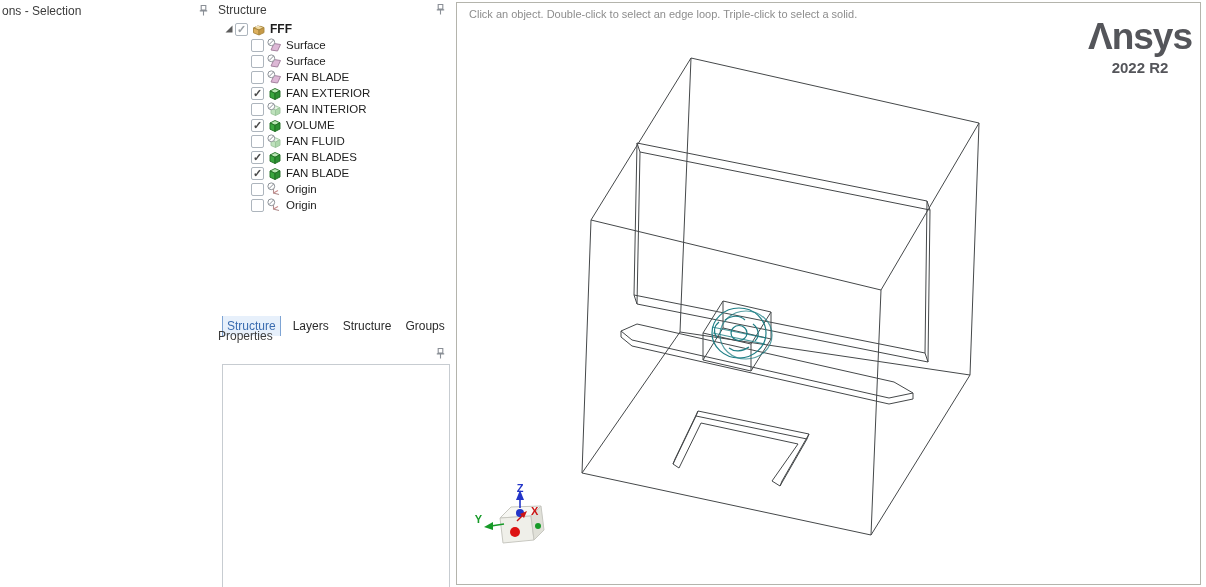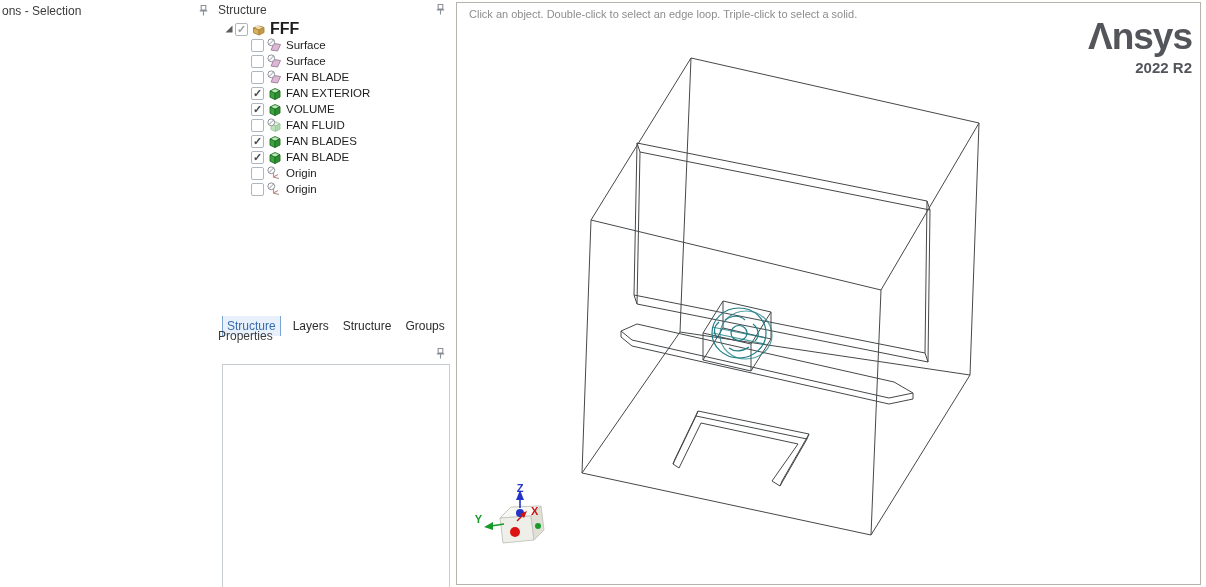--- a/index.html
+++ b/index.html
@@ -13,31 +13,31 @@
   .trow{display:flex;align-items:center;height:16px;font-size:11.5px;color:#1d1d1d;cursor:default;}
   .trow .indent{width:29px;flex:0 0 29px;}
   .trow .exp{width:13px;flex:0 0 13px;display:flex;align-items:center;justify-content:center;}
   .cb{width:13px;height:13px;flex:0 0 13px;border:1px solid #adb5bd;background:#fff;border-radius:2px;
       display:flex;align-items:center;justify-content:center;font-size:11px;line-height:11px;
       color:#4a4a4a;margin-right:3px;box-sizing:border-box;font-weight:bold;}
   .cb.partial{color:#9aa0a6;}
   .ticon{width:15px;height:15px;flex:0 0 15px;margin-right:4px;position:relative;}
   .ticon svg{display:block}
   .tlabel{white-space:nowrap;}
-  .root .tlabel{font-weight:bold;font-size:16px;}
+  .root .tlabel{font-weight:bold;font-size:12px;}
   
   #tabs{position:absolute;left:222px;top:316px;display:flex;align-items:center;gap:10px;font-size:12px;color:#2b2b2b;}
   #tabs .tab{padding:3px 2px;white-space:nowrap;cursor:default;}
   #tabs .tab.active{background:#e7f0fb;color:#3a6cb0;border-left:1px solid #7ea4d4;border-right:1px solid #7ea4d4;padding:3px 4px;}
   
   #props-box{position:absolute;left:222px;top:364px;width:228px;height:224px;border:1px solid #c7ccd1;background:#fff;box-sizing:border-box;}
   
   #viewport{position:absolute;left:456px;top:2px;width:745px;height:583px;border:1px solid #b4b4ac;box-sizing:border-box;background:#fff;}
   #hint{position:absolute;left:469px;top:8px;font-size:11px;color:#8d8d8d;white-space:nowrap;}
-  #logo{position:absolute;right:14px;top:18px;text-align:right;color:#54555a;line-height:1;}
+  #logo{position:absolute;right:14px;top:18px;text-align:center;color:#54555a;line-height:1;}
   #logo .brand{font-size:37px;font-weight:bold;letter-spacing:-1px;}
   #logo .ver{font-size:15px;font-weight:bold;margin-top:5px;letter-spacing:0px;}
   #scene{position:absolute;left:456px;top:2px;}
 </style>
 </head>
 <body>
 
 <div id="app">
 
   <div class="panel-title" style="left:2px;top:4px;">ons - Selection</div>
@@ -112,20 +112,34 @@
         <span class="indent"></span>
         <span class="cb">✓</span>
         <span class="ticon">
           <svg width="15" height="15" viewBox="0 0 15 15">
             <path d="M3 5 L8 2.5 L13 4.8 L8 7.3 Z" fill="#b9e6b4" stroke="#1f6e22" stroke-width="0.9"></path>
             <path d="M3 5 L8 7.3 L8 13.5 L3 11.2 Z" fill="#3aa63e" stroke="#1f6e22" stroke-width="0.9"></path>
             <path d="M8 7.3 L13 4.8 L13 11 L8 13.5 Z" fill="#2d8f33" stroke="#1f6e22" stroke-width="0.9"></path>
           </svg>
         </span>
         <span class="tlabel">FAN EXTERIOR</span>
+      </div>
+      <div class="trow">
+        <span class="indent"></span>
+        <span class="cb"></span>
+        <span class="ticon">
+          <svg width="15" height="15" viewBox="0 0 15 15">
+            <path d="M4 6 L8.5 3.8 L13 5.8 L8.5 8 Z" fill="#e4f3e2" stroke="#9cc49c" stroke-width="0.9"></path>
+            <path d="M4 6 L8.5 8 L8.5 13.5 L4 11.5 Z" fill="#bfe2bd" stroke="#9cc49c" stroke-width="0.9"></path>
+            <path d="M8.5 8 L13 5.8 L13 11.3 L8.5 13.5 Z" fill="#aed8ac" stroke="#9cc49c" stroke-width="0.9"></path>
+            <circle cx="4.3" cy="4.3" r="3.4" fill="#fff" stroke="#8d9298" stroke-width="1"></circle>
+            <line x1="2" y1="6.6" x2="6.6" y2="2" stroke="#8d9298" stroke-width="1"></line>
+          </svg>
+        </span>
+        <span class="tlabel">FAN INTERIOR</span>
       </div>
       <div class="trow">
         <span class="indent"></span>
         <span class="cb">✓</span>
         <span class="ticon">
           <svg width="15" height="15" viewBox="0 0 15 15">
             <path d="M3 5 L8 2.5 L13 4.8 L8 7.3 Z" fill="#b9e6b4" stroke="#1f6e22" stroke-width="0.9"></path>
             <path d="M3 5 L8 7.3 L8 13.5 L3 11.2 Z" fill="#3aa63e" stroke="#1f6e22" stroke-width="0.9"></path>
             <path d="M8 7.3 L13 4.8 L13 11 L8 13.5 Z" fill="#2d8f33" stroke="#1f6e22" stroke-width="0.9"></path>
           </svg>

